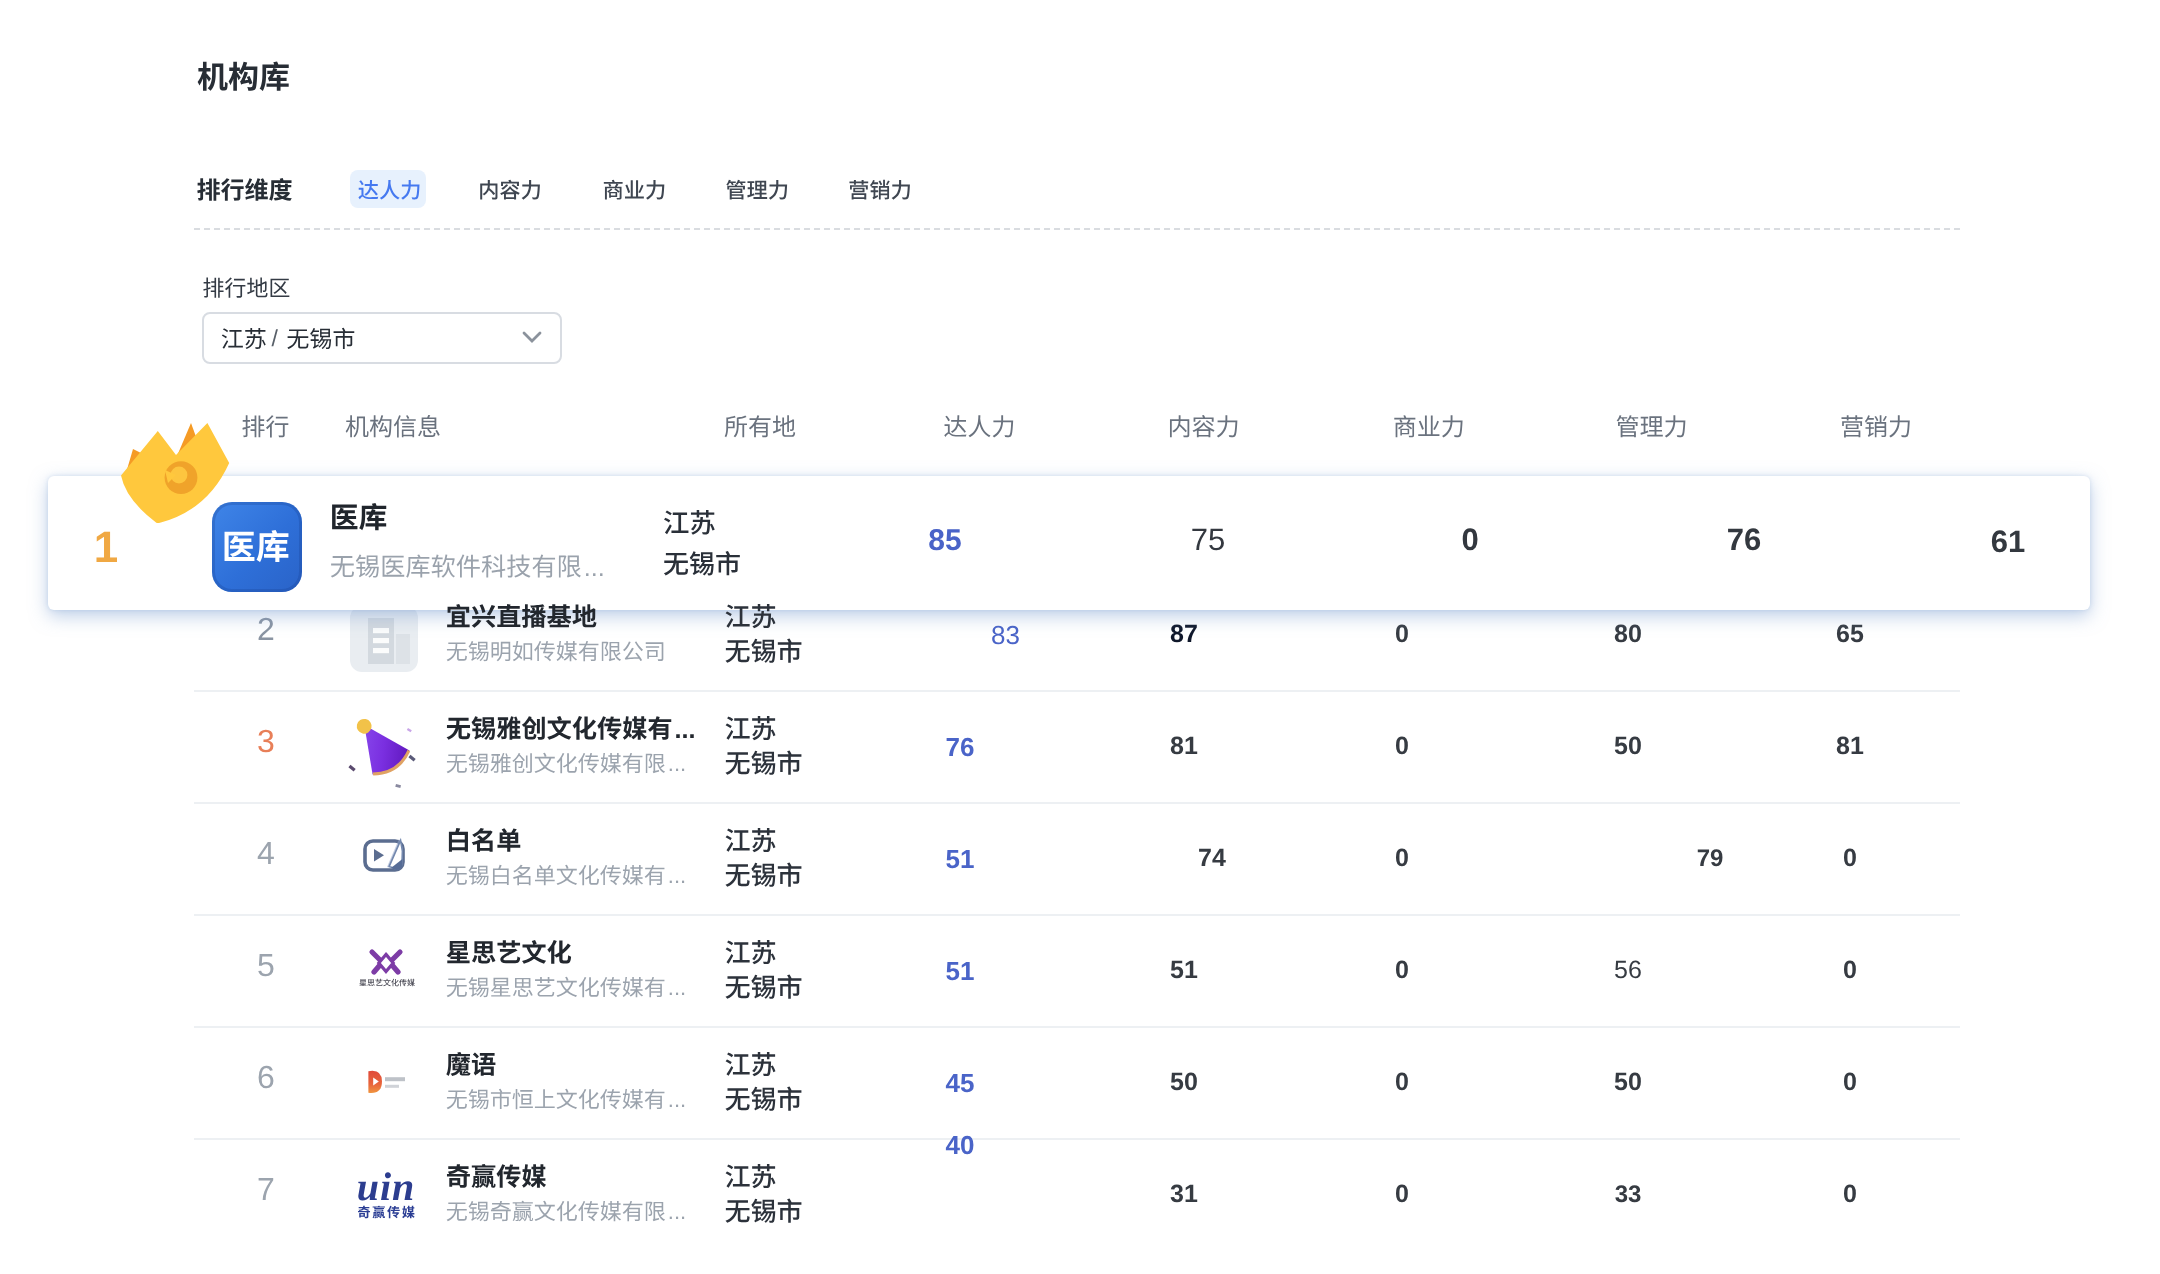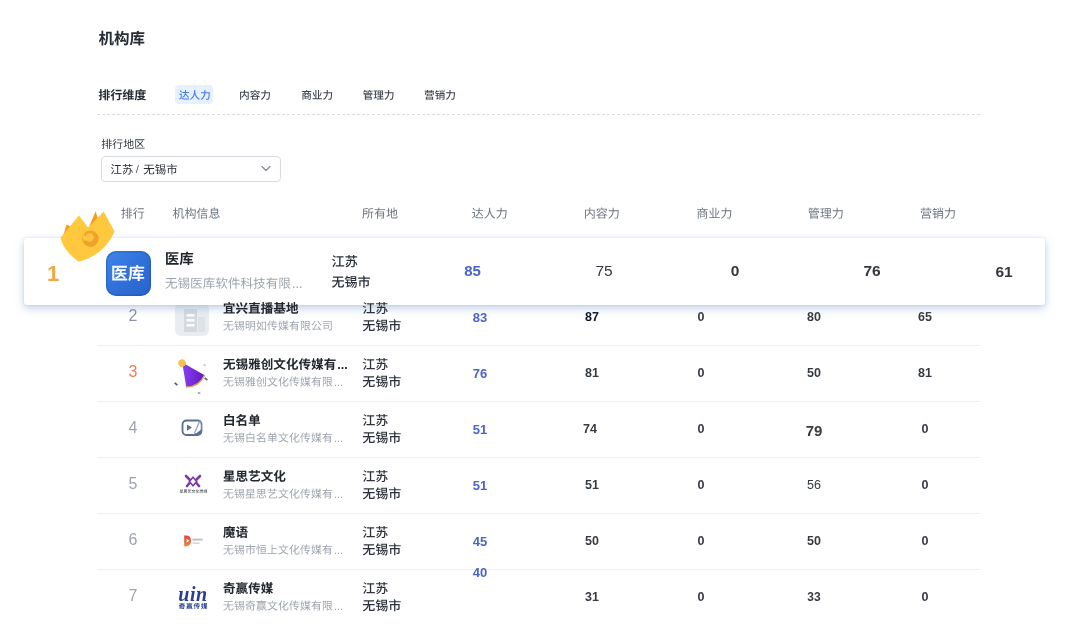--- a/index.html
+++ b/index.html
@@ -85,36 +85,36 @@
 
   <div class="abs" style="left:175px;top:583px;width:36px;text-align:center;font-style:italic;font-weight:700;font-size:20px;color:#2c3d8f;letter-spacing:.5px;font-family:'Liberation Serif',serif;">uin</div>
 
   <div class="num" style="left:103px;top:307px;width:60px;font-size:16px;color:#8a94a2;">2</div>
   <div class="num" style="left:103px;top:363px;width:60px;font-size:16px;color:#e87f58;">3</div>
   <div class="num" style="left:103px;top:419px;width:60px;font-size:16px;color:#9ca4ae;">4</div>
   <div class="num" style="left:103px;top:475px;width:60px;font-size:16px;color:#9ca4ae;">5</div>
   <div class="num" style="left:103px;top:531px;width:60px;font-size:16px;color:#9ca4ae;">6</div>
   <div class="num" style="left:103px;top:587px;width:60px;font-size:16px;color:#9ca4ae;">7</div>
 
-  <div class="num" style="left:450px;top:310px;width:60px;font-size:13px;font-weight:700;color:#4a64c8;">83</div>
+  <div class="num" style="left:450px;top:310px;width:60px;font-size:13px;font-weight:400;color:#4a64c8;text-align:right;">83</div>
   <div class="num" style="left:562px;top:310px;width:60px;font-size:12.5px;font-weight:700;color:#0f172a;">87</div>
   <div class="num" style="left:671px;top:310px;width:60px;font-size:12.5px;font-weight:700;color:#363b42;">0</div>
   <div class="num" style="left:784px;top:310px;width:60px;font-size:12.5px;font-weight:700;color:#363b42;">80</div>
   <div class="num" style="left:895px;top:310px;width:60px;font-size:12.5px;font-weight:700;color:#363b42;">65</div>
 
   <div class="num" style="left:450px;top:366px;width:60px;font-size:13px;font-weight:700;color:#4a64c8;">76</div>
   <div class="num" style="left:562px;top:366px;width:60px;font-size:12.5px;font-weight:700;color:#363b42;">81</div>
   <div class="num" style="left:671px;top:366px;width:60px;font-size:12.5px;font-weight:700;color:#363b42;">0</div>
   <div class="num" style="left:784px;top:366px;width:60px;font-size:12.5px;font-weight:700;color:#363b42;">50</div>
   <div class="num" style="left:895px;top:366px;width:60px;font-size:12.5px;font-weight:700;color:#363b42;">81</div>
 
   <div class="num" style="left:450px;top:422px;width:60px;font-size:13px;font-weight:700;color:#4a64c8;">51</div>
-  <div class="num" style="left:560px;top:422px;width:60px;font-size:12.5px;font-weight:700;color:#363b42;">74</div>
+  <div class="num" style="left:576px;top:422px;width:60px;font-size:12.5px;font-weight:700;color:#363b42;">74</div>
   <div class="num" style="left:671px;top:422px;width:60px;font-size:12.5px;font-weight:700;color:#363b42;">0</div>
-  <div class="num" style="left:784px;top:422px;width:60px;font-size:15px;font-weight:700;color:#363b42;">79</div>
+  <div class="num" style="left:825px;top:422px;width:60px;font-size:12px;font-weight:700;color:#363b42;">79</div>
   <div class="num" style="left:895px;top:422px;width:60px;font-size:12.5px;font-weight:700;color:#363b42;">0</div>
 
   <div class="num" style="left:450px;top:478px;width:60px;font-size:13px;font-weight:700;color:#4a64c8;">51</div>
   <div class="num" style="left:562px;top:478px;width:60px;font-size:12.5px;font-weight:700;color:#363b42;">51</div>
   <div class="num" style="left:671px;top:478px;width:60px;font-size:12.5px;font-weight:700;color:#363b42;">0</div>
   <div class="num" style="left:784px;top:478px;width:60px;font-size:12.5px;font-weight:400;color:#363b42;">56</div>
   <div class="num" style="left:895px;top:478px;width:60px;font-size:12.5px;font-weight:700;color:#363b42;">0</div>
 
   <div class="num" style="left:450px;top:534px;width:60px;font-size:13px;font-weight:700;color:#4a64c8;">45</div>
   <div class="num" style="left:562px;top:534px;width:60px;font-size:12.5px;font-weight:700;color:#363b42;">50</div>

